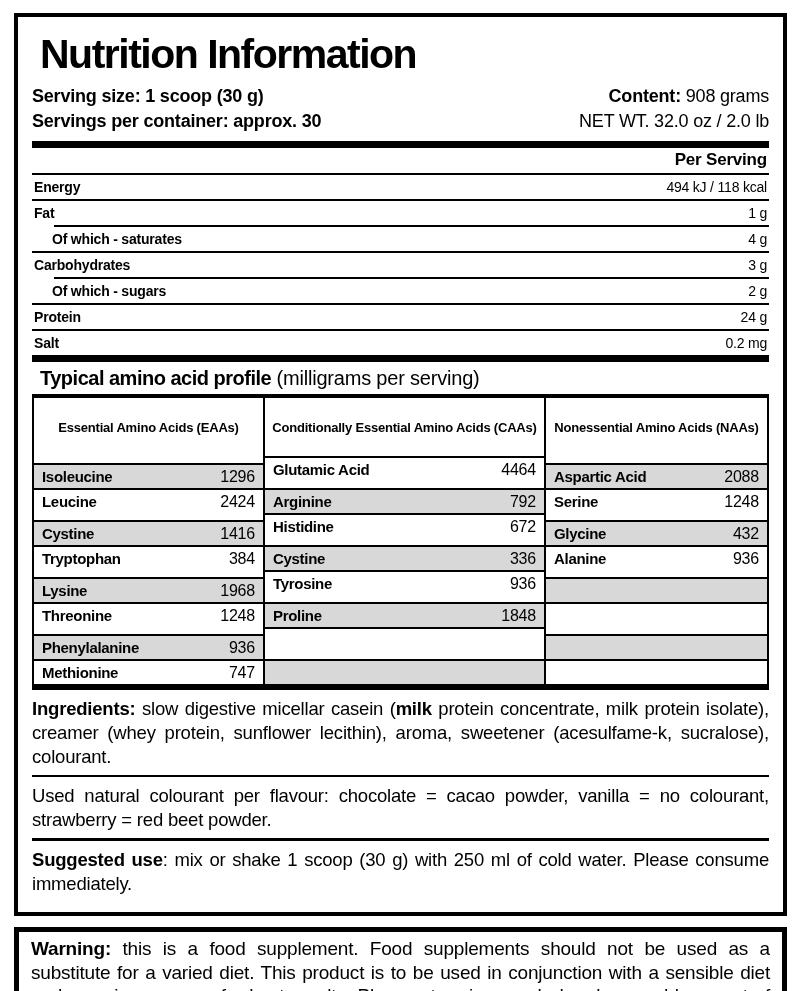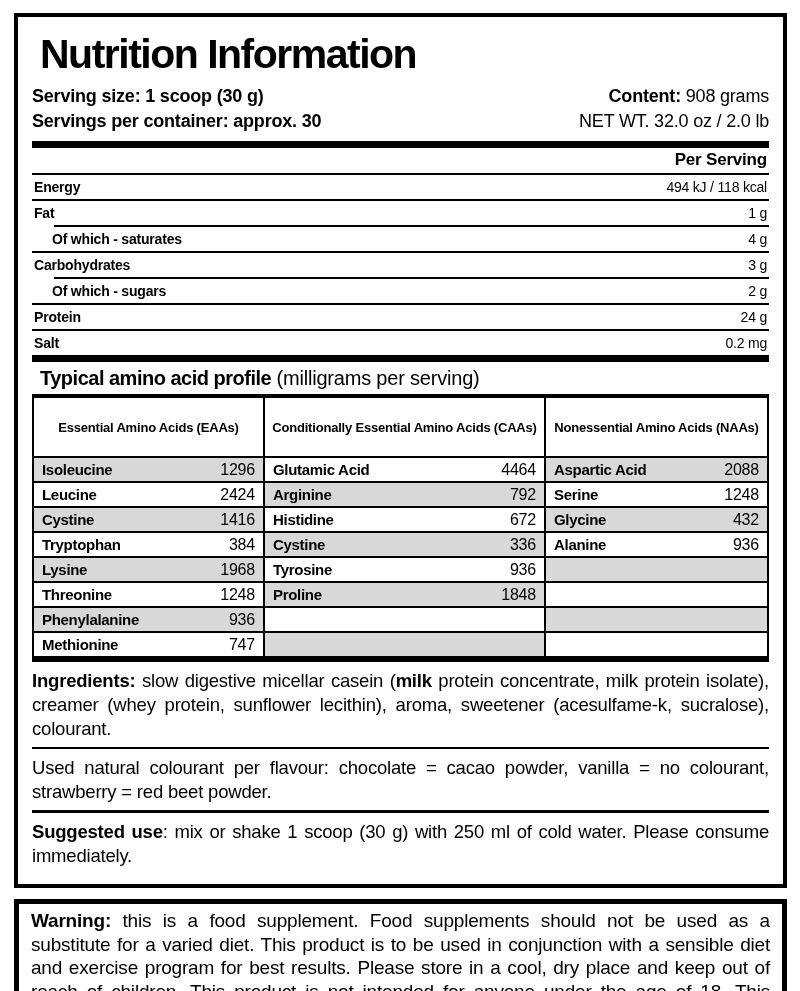--- a/index.html
+++ b/index.html
@@ -44,21 +44,21 @@
   .acol + .acol{border-left:2px solid #000;}
   .ahead{
     height:34px;display:flex;align-items:center;justify-content:center;
     font-weight:bold;font-size:13px;text-align:center;padding:12px 4px;
   }
   .acell{
     height:23px;display:flex;justify-content:space-between;align-items:center;
     padding:0 8px;font-size:16px;border-top:2px solid #000;
   }
   .acell .aname{font-weight:bold;font-size:15px;letter-spacing:-0.3px;}
-  .acell.shade{background:#d8d8d8;}
+  .acell.shade{background:#d8d8d8;margin-top:7px;}
   .para{font-size:18.5px;line-height:24px;text-align:justify;margin:7px 0 6px 0;}
   .bold{font-weight:bold;}
   .divider2{border-bottom:2px solid #000;}
   .divider3{border-bottom:3px solid #000;}
   .warning-box{
     margin:11px 13px 0 14px;border:5px solid #000;
     padding:5px 12px 8px 12px;
     font-size:19px;line-height:23.5px;text-align:justify;
   }
 </style>

